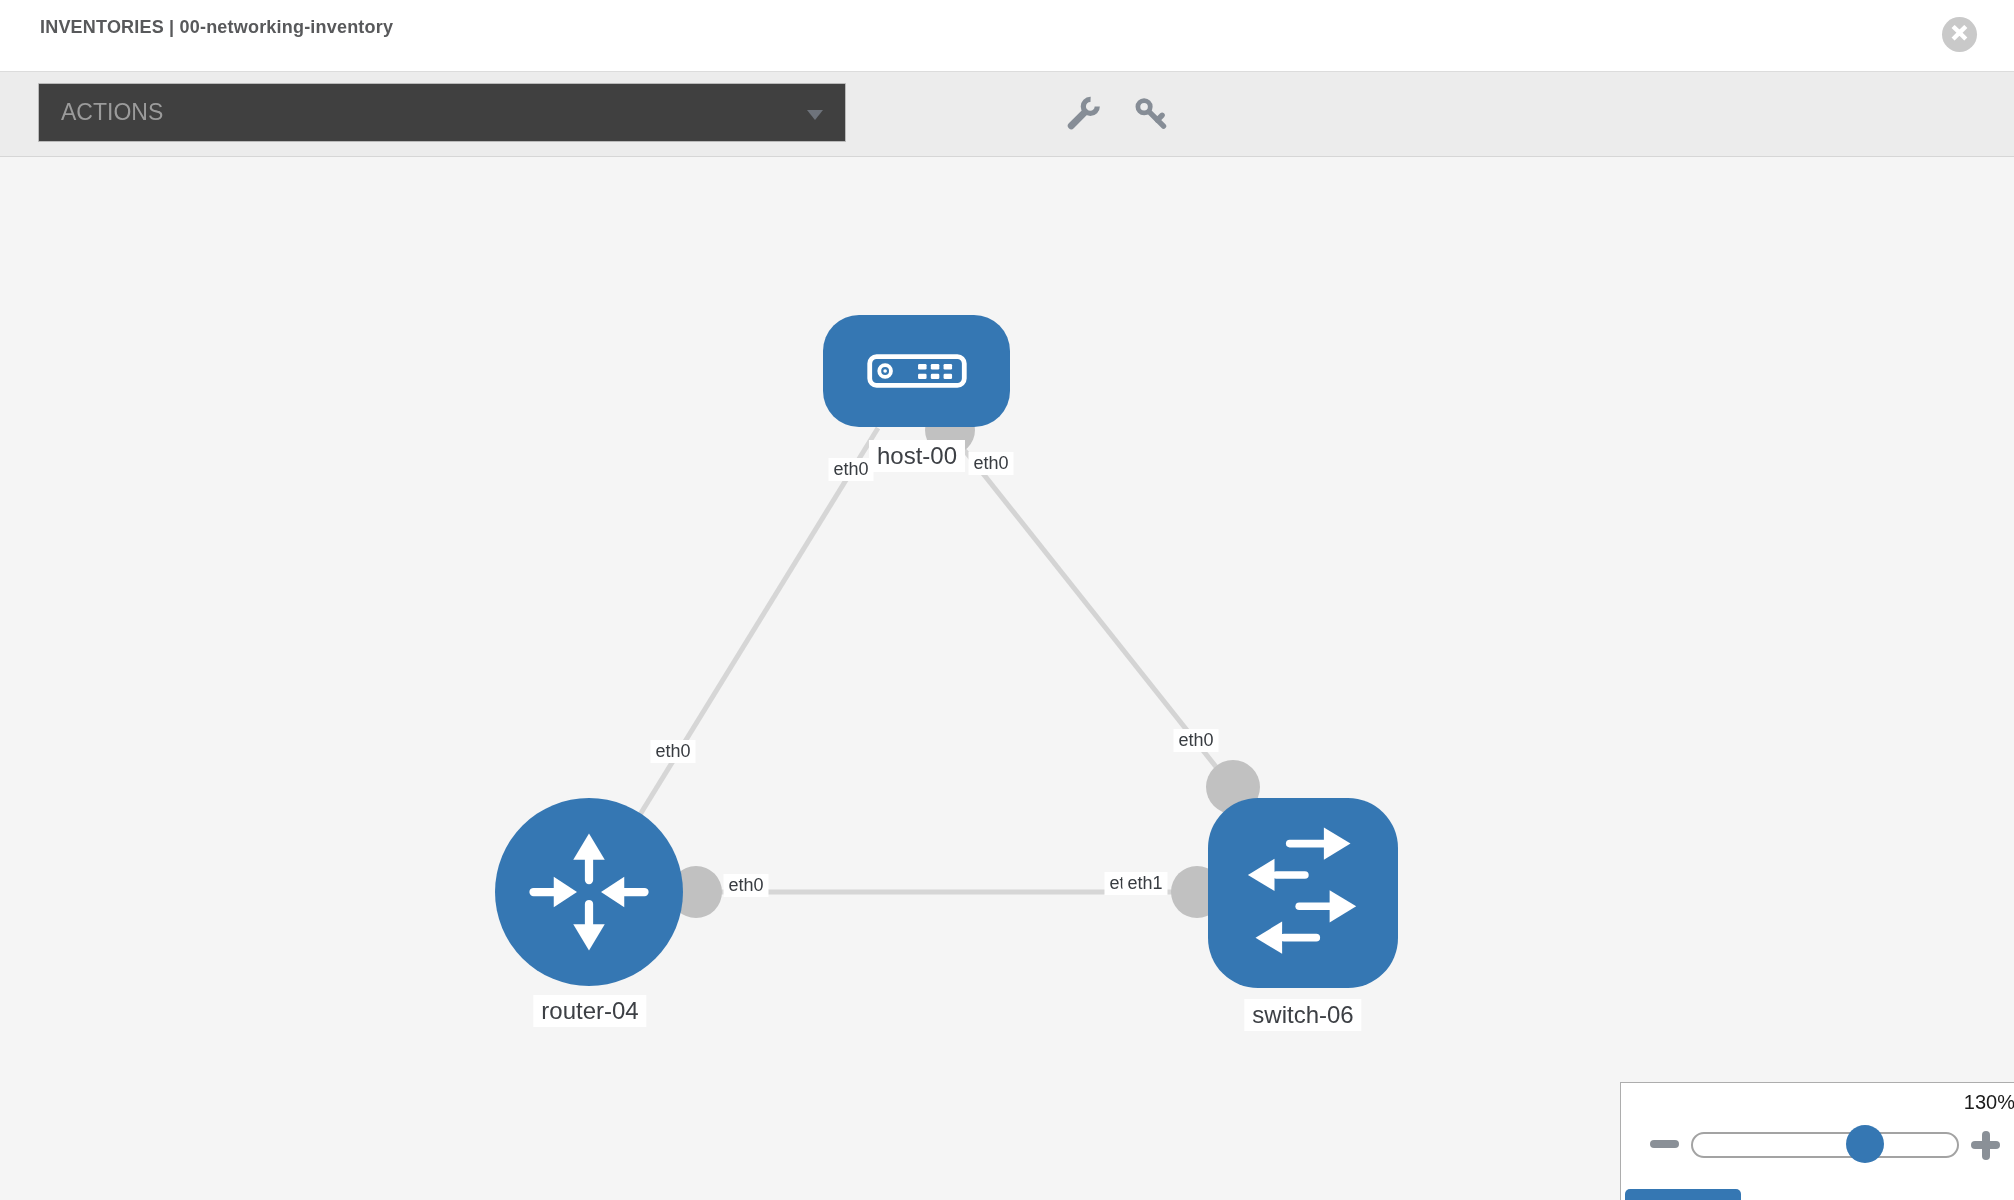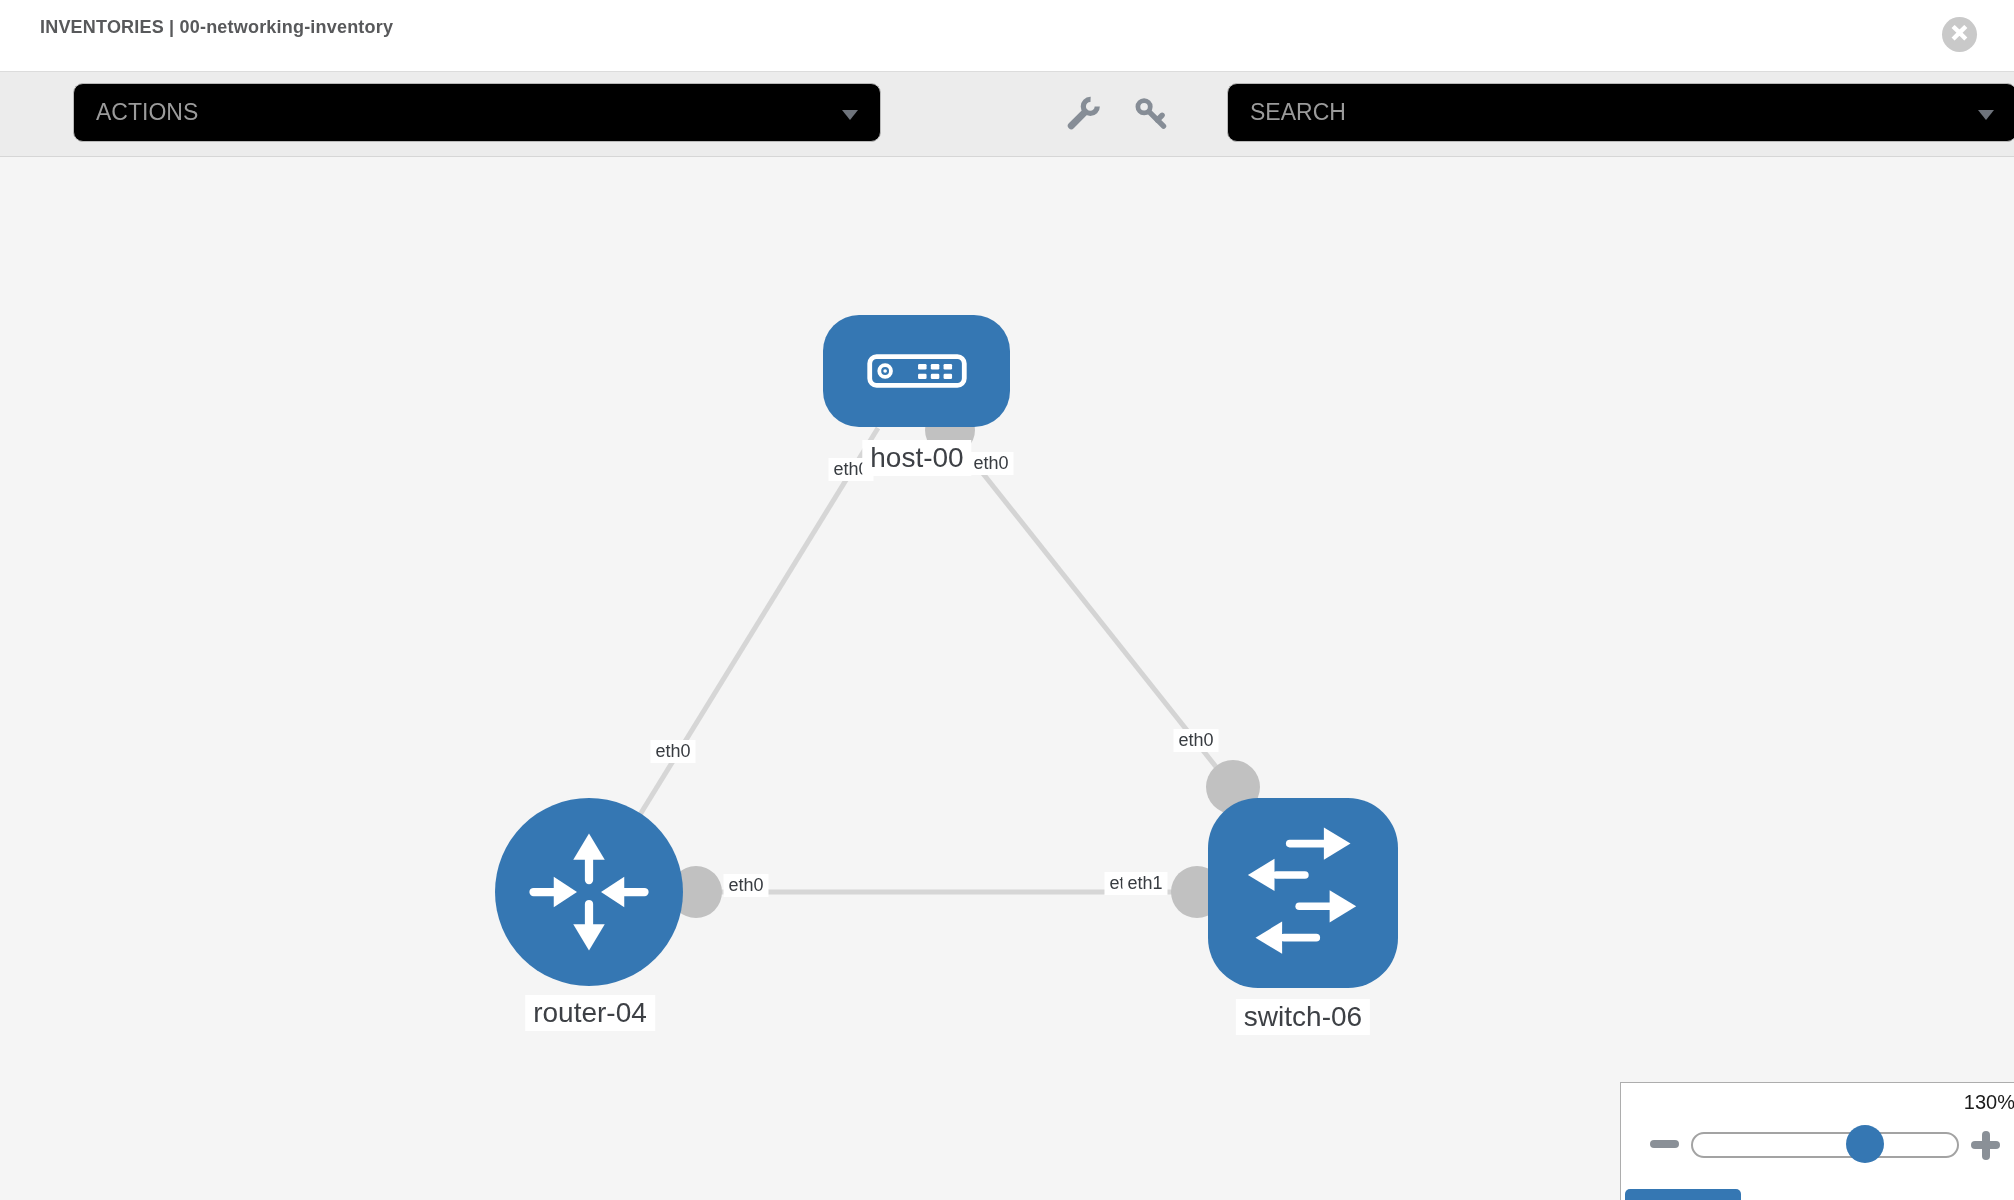--- a/index.html
+++ b/index.html
@@ -13,42 +13,42 @@
   .page-title{position:absolute;left:40px;top:17px;font-size:18px;font-weight:bold;
               color:#58595b;letter-spacing:.2px;}
   .close-btn{position:absolute;right:37px;top:17px;width:35px;height:35px;border-radius:50%;
              background:#c9c9c9;display:flex;align-items:center;justify-content:center;cursor:pointer;}
   .close-btn span{color:#fff;font-size:28px;font-weight:bold;line-height:1;margin-top:-3px;
                   -webkit-text-stroke:1.2px #fff;}
 
   
   .toolbar{position:absolute;left:0;top:72px;width:100%;height:84px;background:#ececec;
            border-bottom:1px solid #d6d6d6;z-index:20;}
-  .select-box{position:absolute;top:11px;height:59px;background:#000000;border:1px solid #b9b9b9;
-              border-radius:10px;box-sizing:border-box;display:flex;align-items:center;cursor:pointer;margin-left:35px;}
+  .select-box{position:absolute;top:11px;height:59px;background:#404040;border:1px solid #b9b9b9;
+              border-radius:1px;box-sizing:border-box;display:flex;align-items:center;cursor:pointer;}
   .select-box .ph{margin-left:22px;font-size:23px;color:#9b9b9b;}
   .caret{position:absolute;right:22px;top:26px;width:0;height:0;
          border-left:8px solid transparent;border-right:8px solid transparent;
          border-top:10px solid #6e737b;}
   .actions-box{left:38px;width:808px;}
   .search-box{left:1192px;width:790px;}
   .tool-btn{position:absolute;top:19px;width:46px;height:46px;display:flex;align-items:center;
             justify-content:center;cursor:pointer;}
   .tool-btn.wrench{left:1060px;}
   .tool-btn.key{left:1129px;}
 
   
   .links-layer{position:absolute;left:0;top:0;z-index:1;}
   .node{position:absolute;background:#3577b3;display:flex;align-items:center;justify-content:center;
         z-index:2;cursor:pointer;}
   .node-host{left:823px;top:315px;width:187px;height:112px;border-radius:36px;}
   .node-router{left:495px;top:798px;width:188px;height:188px;border-radius:50%;}
   .node-switch{left:1208px;top:798px;width:190px;height:190px;border-radius:50px;}
   .node-label{position:absolute;transform:translateX(-50%);background:#ffffff;color:#3d4045;
-              font-size:28px;padding:2px 8px;white-space:nowrap;z-index:4;}
+              font-size:24px;padding:2px 8px;white-space:nowrap;z-index:4;}
   .if-label{position:absolute;transform:translateX(-50%);background:#ffffff;color:#383c41;
             font-size:18px;padding:1px 5px;white-space:nowrap;z-index:3;text-align:center;}
 
   
   .zoom-panel{position:absolute;left:1620px;top:1082px;width:396px;height:120px;background:#ffffff;
               border:1px solid #adadad;box-sizing:border-box;z-index:10;}
   .zoom-level{position:absolute;left:0;top:8px;width:100%;text-align:right;font-size:20px;color:#1c1c1c;}
   .zoom-minus,.zoom-plus{position:absolute;cursor:pointer;}
   .zbar{position:absolute;background:#8a9097;border-radius:4px;}
   .zoom-track{position:absolute;left:70px;top:49px;width:268px;height:26px;background:#ffffff;
@@ -149,24 +149,20 @@
       </svg>
     </div>
     <div class="tool-btn key">
       <svg width="38" height="38" viewBox="0 0 24 24">
         <circle cx="7" cy="7.4" r="3.9" fill="none" stroke="#868d96" stroke-width="3"></circle>
         <path d="M10.1 10.5 L19.3 19.7" stroke="#868d96" stroke-width="3.4" stroke-linecap="round"></path>
         <path d="M15.4 15.8 L18.4 12.8" stroke="#868d96" stroke-width="3.4" stroke-linecap="round"></path>
       </svg>
     </div>
 
-    <div class="select-box search-box">
-      <span class="ph">SEARCH</span>
-      <span class="caret"></span>
-    </div>
   </div>
 
   <div class="zoom-panel">
     <div class="zoom-level">130%</div>
     <div class="zoom-minus" style="left:24px;top:50px;width:40px;height:24px;">
       <span class="zbar" style="left:5px;top:7px;width:29px;height:8px;"></span>
     </div>
     <div class="zoom-track">
       <div class="zoom-thumb"></div>
     </div>

